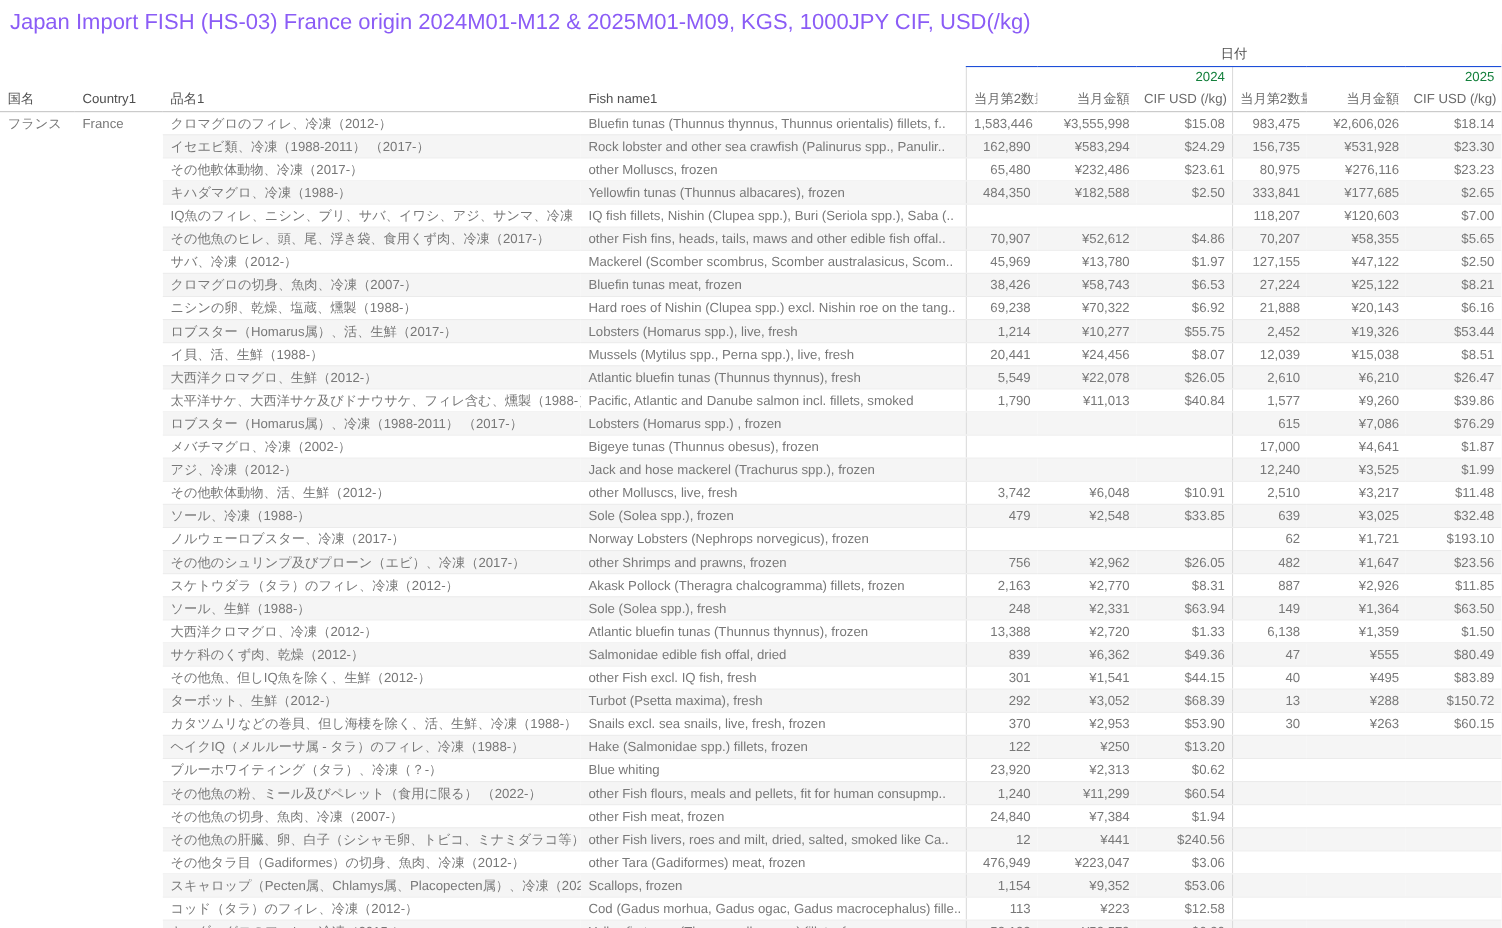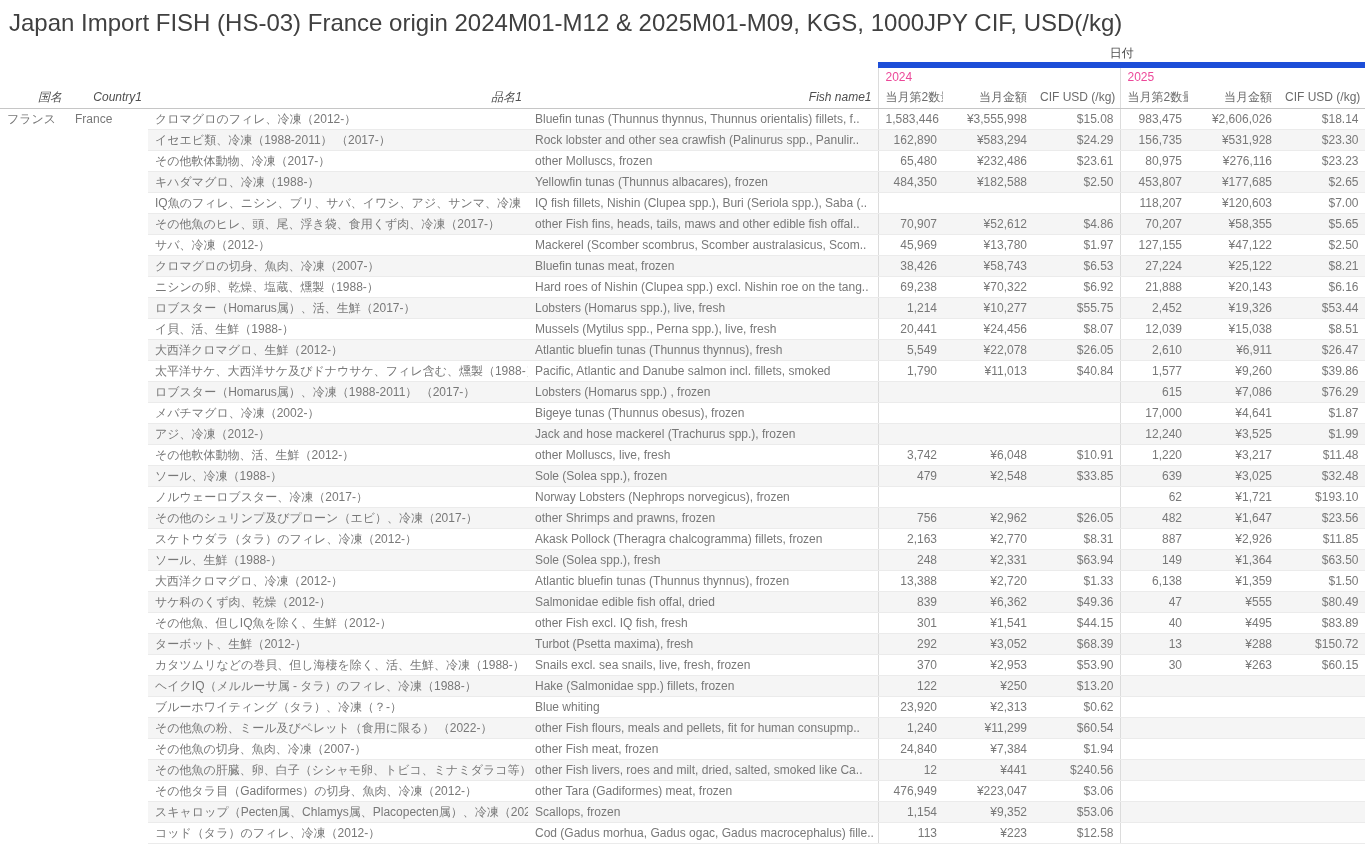--- a/index.html
+++ b/index.html
@@ -1,25 +1,25 @@
 <!DOCTYPE html>
 <html><head>
 <meta charset="utf-8">
 <style>
   html,body{margin:0;padding:0;background:#fff;}
   body{font-family:"Liberation Sans","DejaVu Sans",sans-serif;}
   .page{width:1365px;height:844px;overflow:hidden;background:#fff;}
-  .title{font-size:24px;color:#404040;padding:9px 0 8px 9px;white-space:nowrap;}
+  .title{font-size:20px;color:#8b5cf6;padding:9px 0 8px 9px;white-space:nowrap;}
   table{border-collapse:collapse;table-layout:fixed;width:1365px;}
   th,td{font-size:12px;font-weight:400;padding:0 6px 0 7px;white-space:nowrap;overflow:hidden;
         height:20px;line-height:20px;box-sizing:border-box;text-align:left;color:#787878;}
-  .r-date .h-date{text-align:center;color:#4e4e4e;border-bottom:6px solid #1d4ed8;height:17px;line-height:17px;}
-  .r-year th{text-align:left;color:#ec4899;height:19px;line-height:19px;}
+  .r-date .h-date{text-align:center;color:#4e4e4e;border-bottom:1px solid #1d4ed8;height:17px;line-height:17px;}
+  .r-year th{text-align:right;color:#15803d;height:19px;line-height:19px;}
   .r-cols th{border-bottom:1px solid #c6c6c6;height:21px;line-height:21px;}
-  .h-dim{text-align:right;color:#4e4e4e;font-style:italic;}
+  .h-dim{text-align:left;color:#4e4e4e;}
   .h-meas{text-align:right;color:#6b6b6b;}
   .blank{border:none;}
   .num{text-align:right;}
   .grp{border-left:1px solid #dcdcdc;}
   .last{border-right:1px solid #dcdcdc;}
   tbody td{border-bottom:1px solid #ebebeb;}
   tbody td.country{border-bottom:none;vertical-align:top;}
   tr.band td{background:#f5f5f5;}
 </style>
 </head>
@@ -95,21 +95,21 @@
           <td class="num grp">80,975</td>
           <td class="num">¥276,116</td>
           <td class="num last">$23.23</td>
         </tr>
         <tr class="band">
           <td class="jp">キハダマグロ、冷凍（1988-）</td>
           <td class="en">Yellowfin tunas (Thunnus albacares), frozen</td>
           <td class="num grp">484,350</td>
           <td class="num">¥182,588</td>
           <td class="num">$2.50</td>
-          <td class="num grp">453,807</td>
+          <td class="num grp">333,841</td>
           <td class="num">¥177,685</td>
           <td class="num last">$2.65</td>
         </tr>
         <tr>
           <td class="jp">IQ魚のフィレ、ニシン、ブリ、サバ、イワシ、アジ、サンマ、冷凍（2012-）</td>
           <td class="en">IQ fish fillets, Nishin (Clupea spp.), Buri (Seriola spp.), Saba (..</td>
           <td class="num grp"></td>
           <td class="num"></td>
           <td class="num"></td>
           <td class="num grp">118,207</td>
@@ -176,21 +176,21 @@
           <td class="num">¥15,038</td>
           <td class="num last">$8.51</td>
         </tr>
         <tr class="band">
           <td class="jp">大西洋クロマグロ、生鮮（2012-）</td>
           <td class="en">Atlantic bluefin tunas (Thunnus thynnus), fresh</td>
           <td class="num grp">5,549</td>
           <td class="num">¥22,078</td>
           <td class="num">$26.05</td>
           <td class="num grp">2,610</td>
-          <td class="num">¥6,911</td>
+          <td class="num">¥6,210</td>
           <td class="num last">$26.47</td>
         </tr>
         <tr>
           <td class="jp">太平洋サケ、大西洋サケ及びドナウサケ、フィレ含む、燻製（1988-）</td>
           <td class="en">Pacific, Atlantic and Danube salmon incl. fillets, smoked</td>
           <td class="num grp">1,790</td>
           <td class="num">¥11,013</td>
           <td class="num">$40.84</td>
           <td class="num grp">1,577</td>
           <td class="num">¥9,260</td>
@@ -225,21 +225,21 @@
           <td class="num grp">12,240</td>
           <td class="num">¥3,525</td>
           <td class="num last">$1.99</td>
         </tr>
         <tr>
           <td class="jp">その他軟体動物、活、生鮮（2012-）</td>
           <td class="en">other Molluscs, live, fresh</td>
           <td class="num grp">3,742</td>
           <td class="num">¥6,048</td>
           <td class="num">$10.91</td>
-          <td class="num grp">1,220</td>
+          <td class="num grp">2,510</td>
           <td class="num">¥3,217</td>
           <td class="num last">$11.48</td>
         </tr>
         <tr class="band">
           <td class="jp">ソール、冷凍（1988-）</td>
           <td class="en">Sole (Solea spp.), frozen</td>
           <td class="num grp">479</td>
           <td class="num">¥2,548</td>
           <td class="num">$33.85</td>
           <td class="num grp">639</td>

